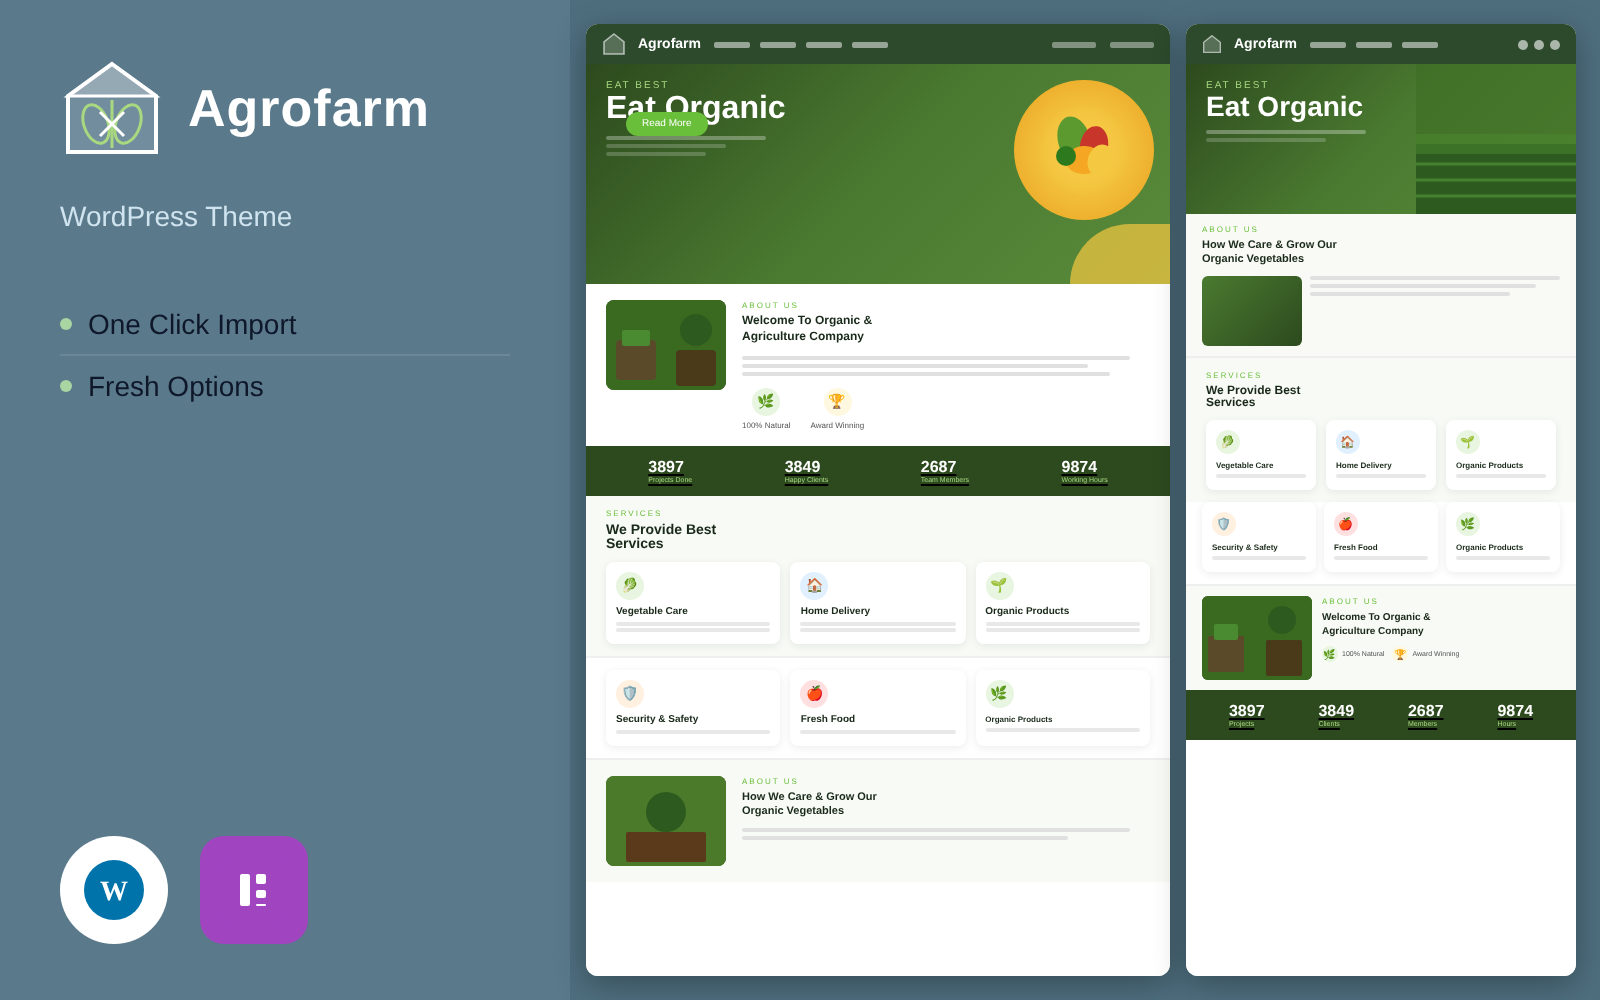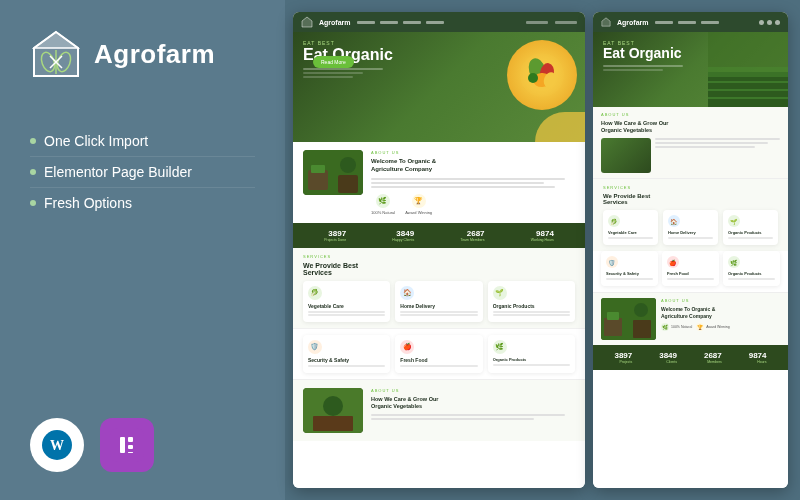--- a/index.html
+++ b/index.html
@@ -48,21 +48,21 @@
       line-height: 1.5;
       margin-bottom: 28px;
     }
 
     .features-list {
       list-style: none;
       margin-bottom: auto;
     }
 
     .features-list li {
-      color: #ffffff;
+      color: #0f172a;
       font-size: 14px;
       padding: 7px 0;
       border-bottom: 1px solid rgba(255,255,255,0.1);
       display: flex;
       align-items: center;
       gap: 8px;
     }
 
     .features-list li:last-child {
       border-bottom: none;
@@ -309,21 +309,22 @@
     
     .stats-row {
       display: flex;
       background: #2d4a1e;
       padding: 6px 10px;
       gap: 4px;
       justify-content: space-around;
     }
 
     .stat-item {
-      text-align: right;
+      text-align: left;
+      text-decoration: underline;
     }
 
     .stat-number {
       color: #fff;
       font-size: 8px;
       font-weight: 700;
     }
 
     .stat-label {
       color: #a8d880;
@@ -417,30 +418,27 @@
         <ellipse cx="34" cy="34" rx="6" ry="10" fill="none" stroke="#a8d880" stroke-width="1.5" transform="rotate(20,34,34)"></ellipse>
         <line x1="26" y1="22" x2="26" y2="46" stroke="#a8d880" stroke-width="1.5"></line>
 
         <path d="M20 28 L32 40 M32 28 L20 40" stroke="white" stroke-width="1.5"></path>
       </svg>
     </div>
     <span class="logo-text">Agrofarm</span>
   </div>
 
   <div class="tagline">
+    <div>WordPress Theme</div>
   </div>
 
   <ul class="features-list">
     <li>
       <span class="feature-dot"></span>
       <span>One Click Import</span>
-    </li>
-    <li>
-      <span class="feature-dot"></span>
-      <span>Elementor Page Builder</span>
     </li>
     <li>
       <span class="feature-dot"></span>
       <span>Fresh Options</span>
     </li>
   </ul>
 
   <div class="badges">
 
     <div class="badge-wp">

